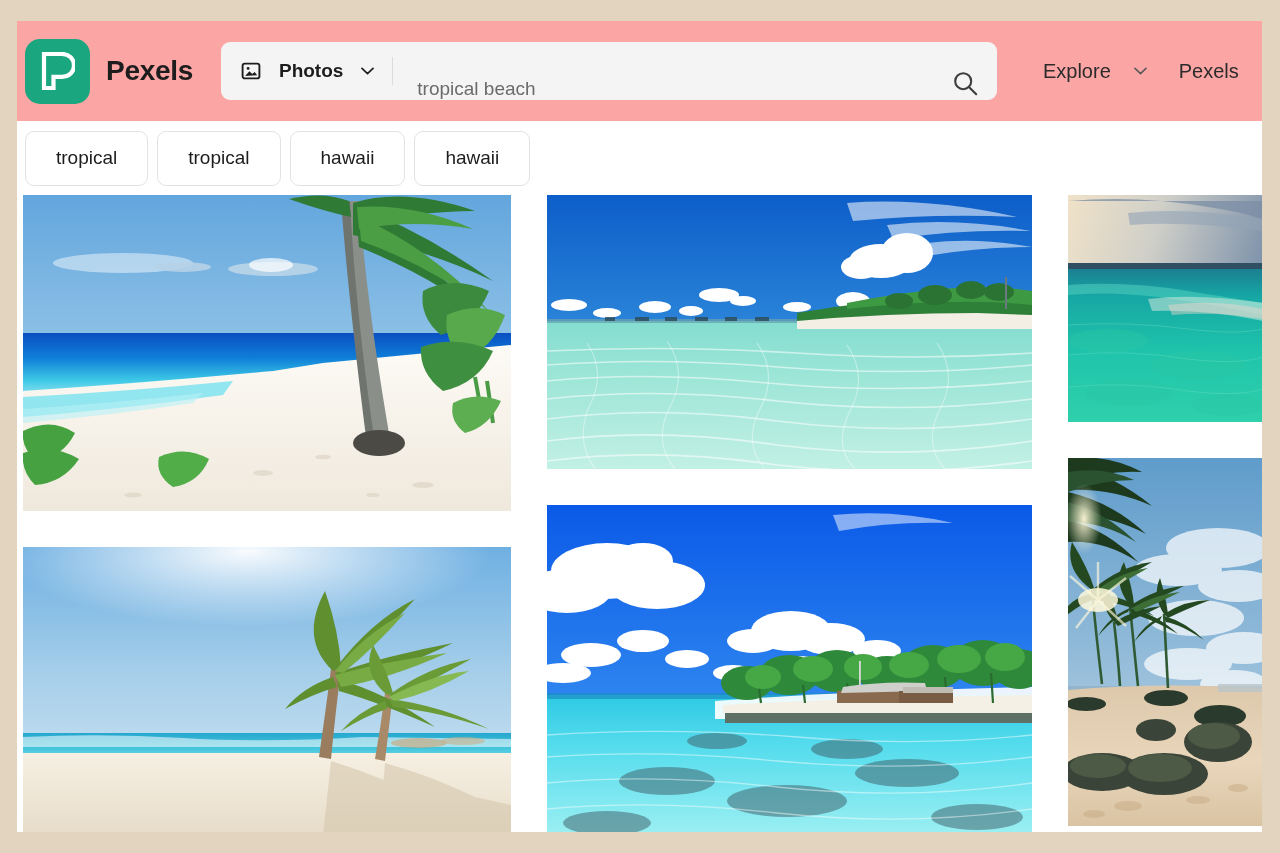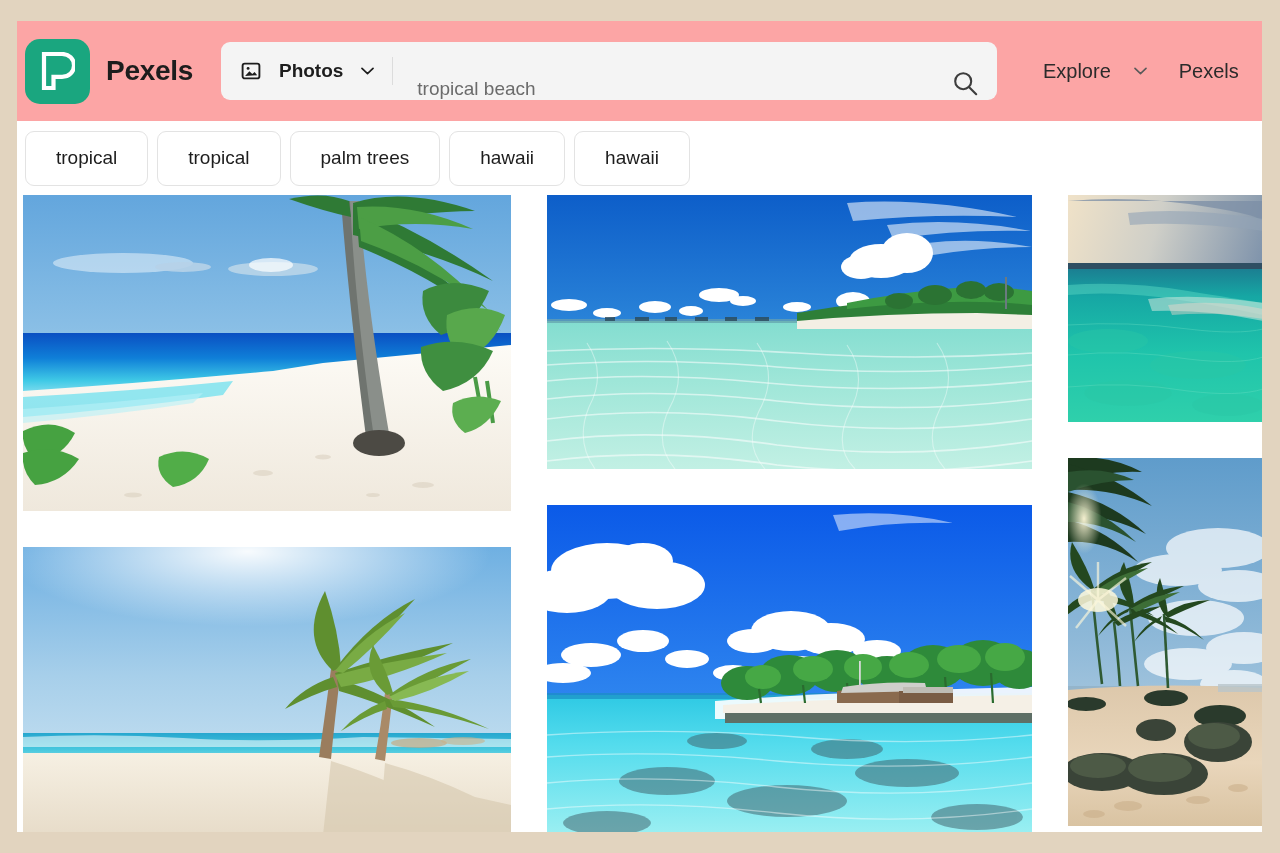--- a/index.html
+++ b/index.html
@@ -271,21 +271,20 @@
       </div>
       <div class="nav-item">
         <span>Pexels</span>
       </div>
     </div>
   </div>
 
   <div id="chips-row">
     <div class="chip">tropical</div>
     <div class="chip">tropical</div>
-    <div class="chip">palm trees</div>
     <div class="chip">hawaii</div>
     <div class="chip">hawaii</div>
   </div>
 
   <div id="gallery">
 
     <div class="col" id="col-1">
 
       <div class="photo p1">
         <svg viewBox="0 0 488 316" preserveAspectRatio="none" aria-hidden="true">

